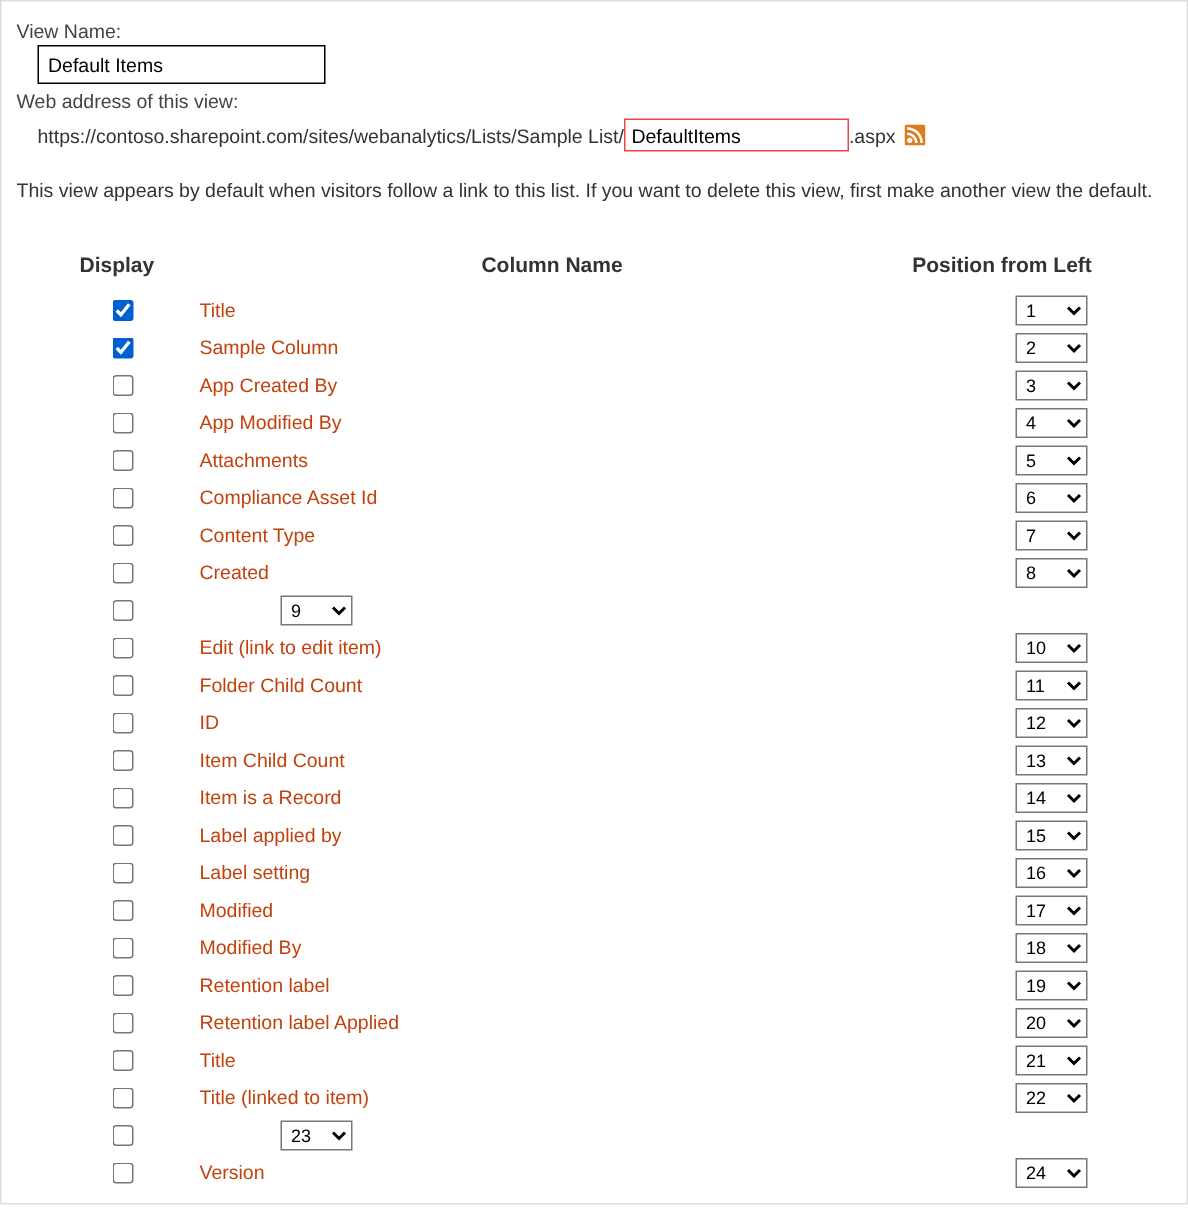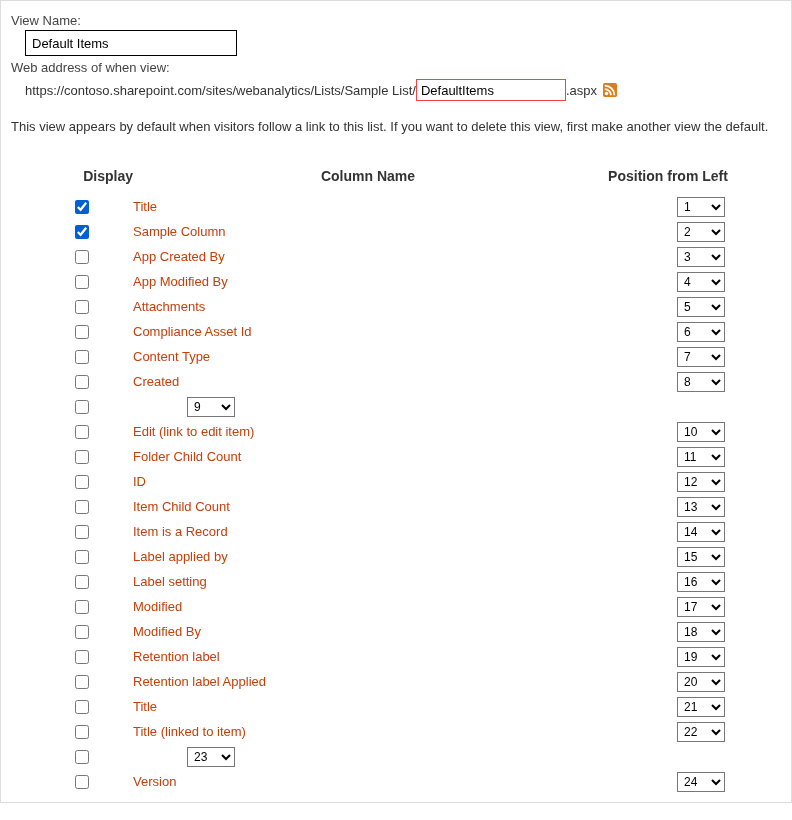--- a/index.html
+++ b/index.html
@@ -13,21 +13,21 @@
     width: 792px;
     border: 1px solid #ddd;
   }
   .field-label {
     font-size: 13px;
     color: #444;
     margin-bottom: 2px;
     margin-top: 4px;
   }
   .view-name-input {
-    width: 212px;
+    width: 192px;
     height: 26px;
     border: 1.5px solid #000;
     margin-left: 14px;
     margin-bottom: 4px;
     padding: 2px 6px;
     font-size: 13px;
     display: block;
   }
   .url-row {
     margin-left: 14px;
@@ -59,21 +59,21 @@
     font-size: 13px;
     color: #333;
   }
   .columns-area { margin-left: 42px; width: 680px; }
   .col-header {
     display: flex;
     font-weight: 600;
     font-size: 14px;
     margin-bottom: 10px;
   }
-  .h-display { width: 80px; text-align: right; }
+  .h-display { width: 80px; text-align: left; }
   .h-column  { flex: 1; text-align: center; }
   .h-pos     { width: 130px; text-align: center; }
   .row {
     display: flex;
     align-items: center;
     height: 25px;
   }
   .cell-display { width: 80px; display:flex; align-items:center; padding-left:18px;}
   .cell-column  { flex: 1; color: #c2410c; }
   .cell-pos     { width: 110px; display:flex; justify-content:flex-start; padding-left:54px;}
@@ -88,21 +88,21 @@
     background: #fff;
     padding-left: 2px;
   }
 </style>
 </head>
 <body>
 
 <div class="field-label">View Name:</div>
 <input class="view-name-input" type="text" value="Default Items" style="">
 
-<div class="field-label">Web address of when view:</div>
+<div class="field-label">Web address of this view:</div>
 <div class="url-row">
   <span class="url-prefix">https://contoso.sharepoint.com/sites/webanalytics/Lists/Sample List/</span>
   <input class="url-input" type="text" value="DefaultItems" style="">
   <span>.aspx</span>
   <span class="rss-icon">
     <svg viewBox="0 0 16 16" width="14" height="14">
       <rect x="0" y="0" width="16" height="16" rx="2" fill="#e07b1c"></rect>
       <circle cx="4" cy="12" r="2" fill="#fff"></circle>
       <path d="M2 7 a7 7 0 0 1 7 7" stroke="#fff" stroke-width="2" fill="none"></path>
       <path d="M2 3 a11 11 0 0 1 11 11" stroke="#fff" stroke-width="2" fill="none"></path>

